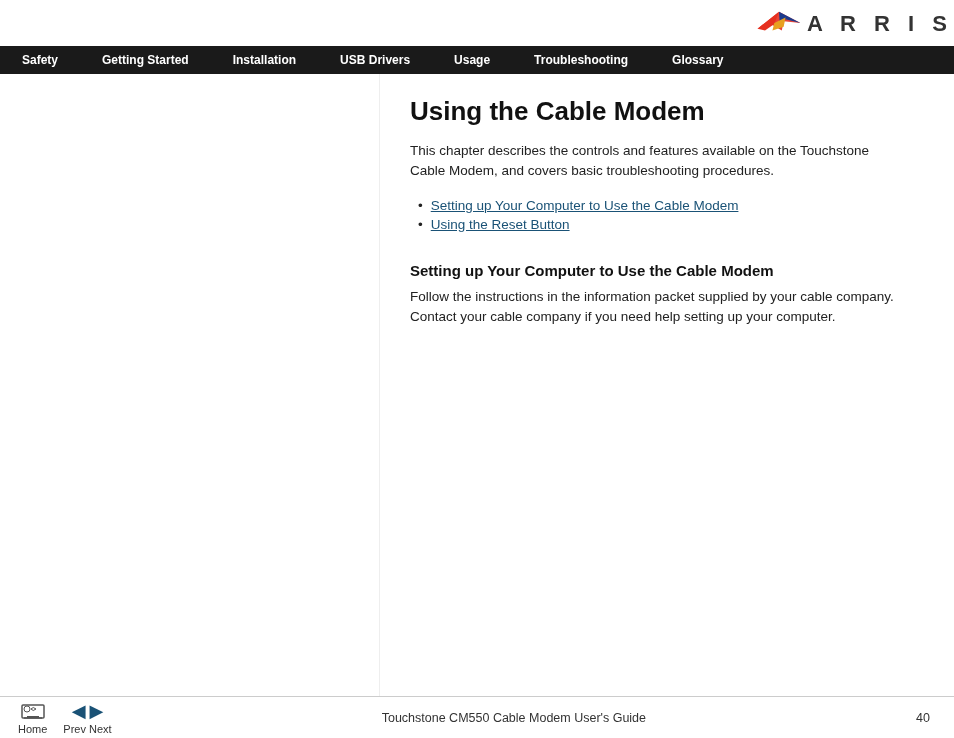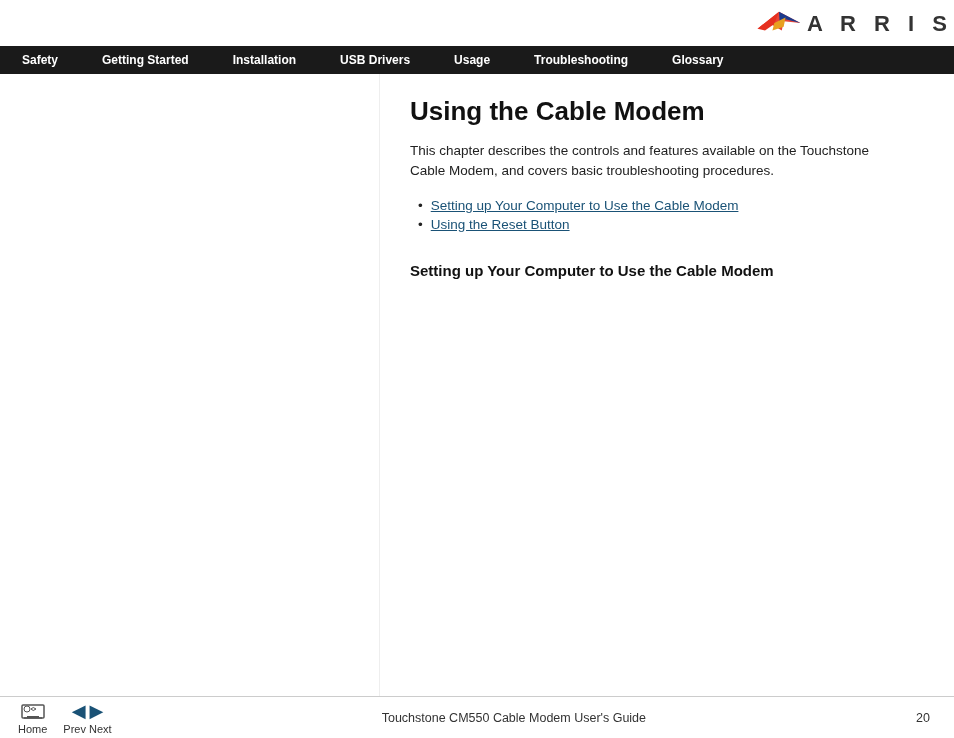--- a/index.html
+++ b/index.html
@@ -254,20 +254,21 @@
       <li>
         <a>Setting up Your Computer to Use the Cable Modem</a>
       </li>
       <li>
         <a>Using the Reset Button</a>
       </li>
     </ul>
 
     <div>
       <h2 class="section-title">Setting up Your Computer to Use the Cable Modem</h2>
+      <p class="section-text">Follow the instructions in the information packet supplied by your cable company. Contact your cable company if you need help setting up your computer.</p>
     </div>
   </div>
 </div>
 
 <div id="footer">
   <div class="footer-nav-icons">
     <div class="footer-home">
       <svg class="footer-home-icon" viewBox="0 0 28 20">
 
         <rect x="3" y="5" width="22" height="13" rx="1" fill="none" stroke="#555" stroke-width="1.5"></rect>
@@ -285,14 +286,14 @@
         <span class="arrow-btn">◀</span>
         <span class="arrow-btn">▶</span>
       </div>
       <span class="footer-prev-next-label">
         <span>Prev</span>&nbsp;<span>Next</span>
       </span>
     </div>
   </div>
 
   <div class="footer-center">Touchstone CM550 Cable Modem User's Guide</div>
-  <span class="footer-page-num">20</span>
+  <span class="footer-page-num">40</span>
 </div>
 
 </body></html>

